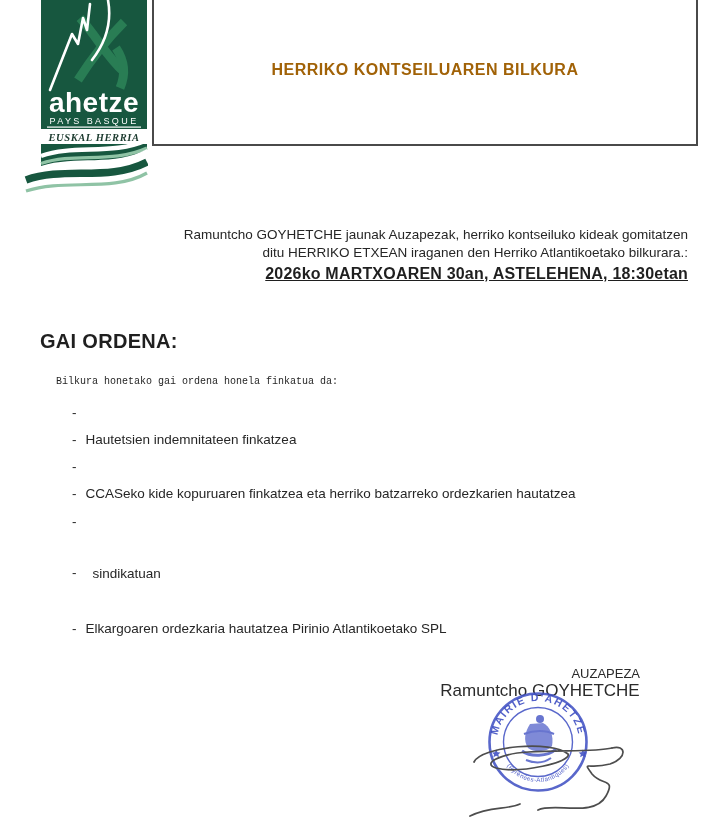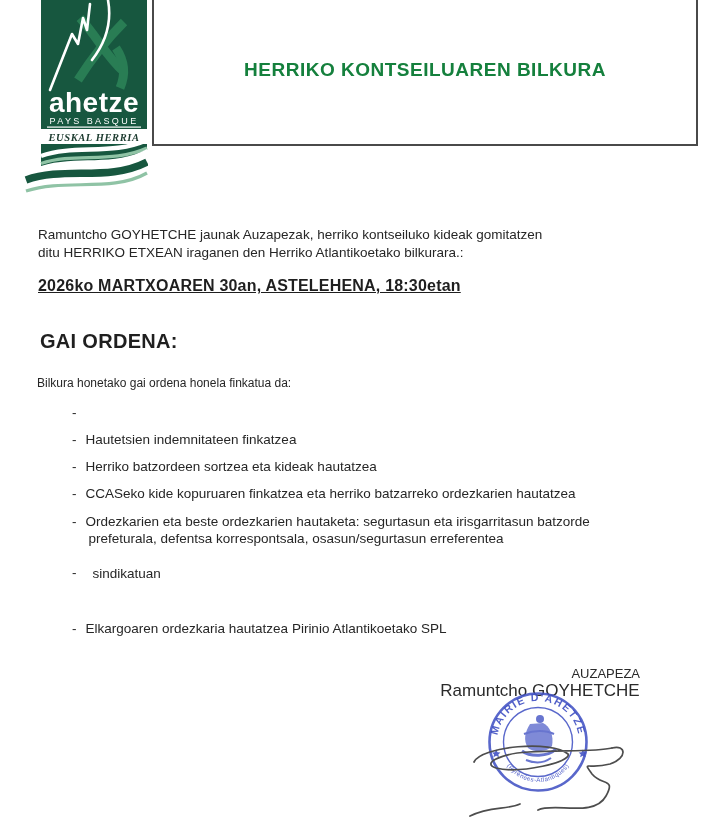--- a/index.html
+++ b/index.html
@@ -11,40 +11,40 @@
   
   .logo-svg { position:absolute; left:20px; top:0; width:128px; height:200px; }
 
   
   .title-box {
     position:absolute; left:152px; top:-16px; width:546px; height:162px;
     border:2px solid #4a4a4a; box-sizing:border-box;
     display:flex; align-items:center; justify-content:center; padding-top:10px;
   }
   .title-box h1 {
-    margin:0; font-size:19px; font-weight:bold; letter-spacing:0.5px; color:#15803d;text-align:center;
+    margin:0; font-size:16px; font-weight:bold; letter-spacing:0.5px; color:#a16207;text-align:center;
   }
 
   
   .invitation {
     position:absolute; left:38px; top:226px; width:650px;
-    text-align:left; font-size:13.5px; line-height:17.5px; color:#262626;
+    text-align:right; font-size:13.5px; line-height:17.5px; color:#262626;
   }
   .invitation .date-line {
-    display:inline-block; margin-top:16px; font-size:16px; font-weight:bold;
+    display:inline-block; margin-top:4px; font-size:16px; font-weight:bold;
     text-decoration:underline; letter-spacing:0.2px; color:#1f1f1f;
   }
 
   
   .agenda-heading {
     position:absolute; left:40px; top:330px; font-size:20px; font-weight:bold;
     letter-spacing:0.3px; color:#1f1f1f;
   }
   .agenda-intro {
-    position:absolute; left:37px; top:376px; font-size:12px; color:#262626;
+    position:absolute; left:56px; top:376px; font-size:10px; color:#262626;font-family:Liberation Mono, monospace;
   }
   .agenda-item {
     position:absolute; left:72px; width:600px; display:flex; column-gap:9px;
     font-size:13.5px; line-height:16.5px; color:#262626;
   }
   .agenda-item .dash { flex:0 0 auto; }
   .agenda-item .cont2 { display:block; padding-left:3px; }
   .agenda-item .cont2-wide { display:block; padding-left:7px; margin-top:1px; }
 
   
@@ -112,32 +112,27 @@
   <div>
     <div class="agenda-item" style="top:405px">
       <span class="dash">-</span>
     </div>
     <div class="agenda-item" style="top:432px">
       <span class="dash">-</span>
       <span>Hautetsien indemnitateen finkatzea</span>
     </div>
     <div class="agenda-item" style="top:459px">
       <span class="dash">-</span>
-      <span>Herriko batzordeen sortzea eta kideak hautatzea</span>
     </div>
     <div class="agenda-item" style="top:486px">
       <span class="dash">-</span>
       <span>CCASeko kide kopuruaren finkatzea eta herriko batzarreko ordezkarien hautatzea</span>
     </div>
     <div class="agenda-item" style="top:514px">
       <span class="dash">-</span>
-      <span>
-        <span>Ordezkarien eta beste ordezkarien hautaketa: segurtasun eta irisgarritasun batzorde</span>
-        <span class="cont2">prefeturala, defentsa korrespontsala, osasun/segurtasun erreferentea</span>
-      </span>
     </div>
     <div class="agenda-item" style="top:565px">
       <span class="dash">-</span>
       <span>
         <span class="cont2-wide">sindikatuan</span>
       </span>
     </div>
     <div class="agenda-item" style="top:621px">
       <span class="dash">-</span>
       <span>Elkargoaren ordezkaria hautatzea Pirinio Atlantikoetako SPL</span>

